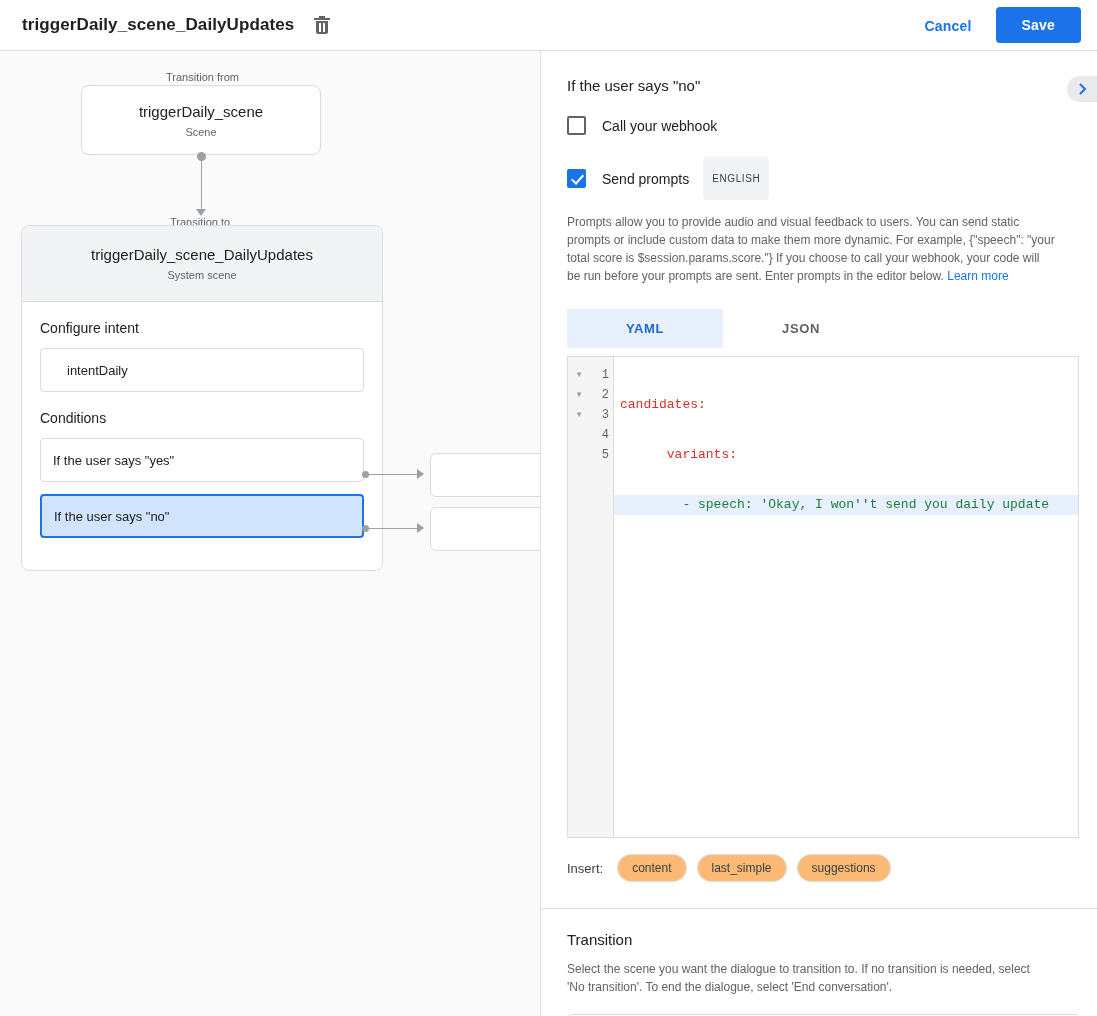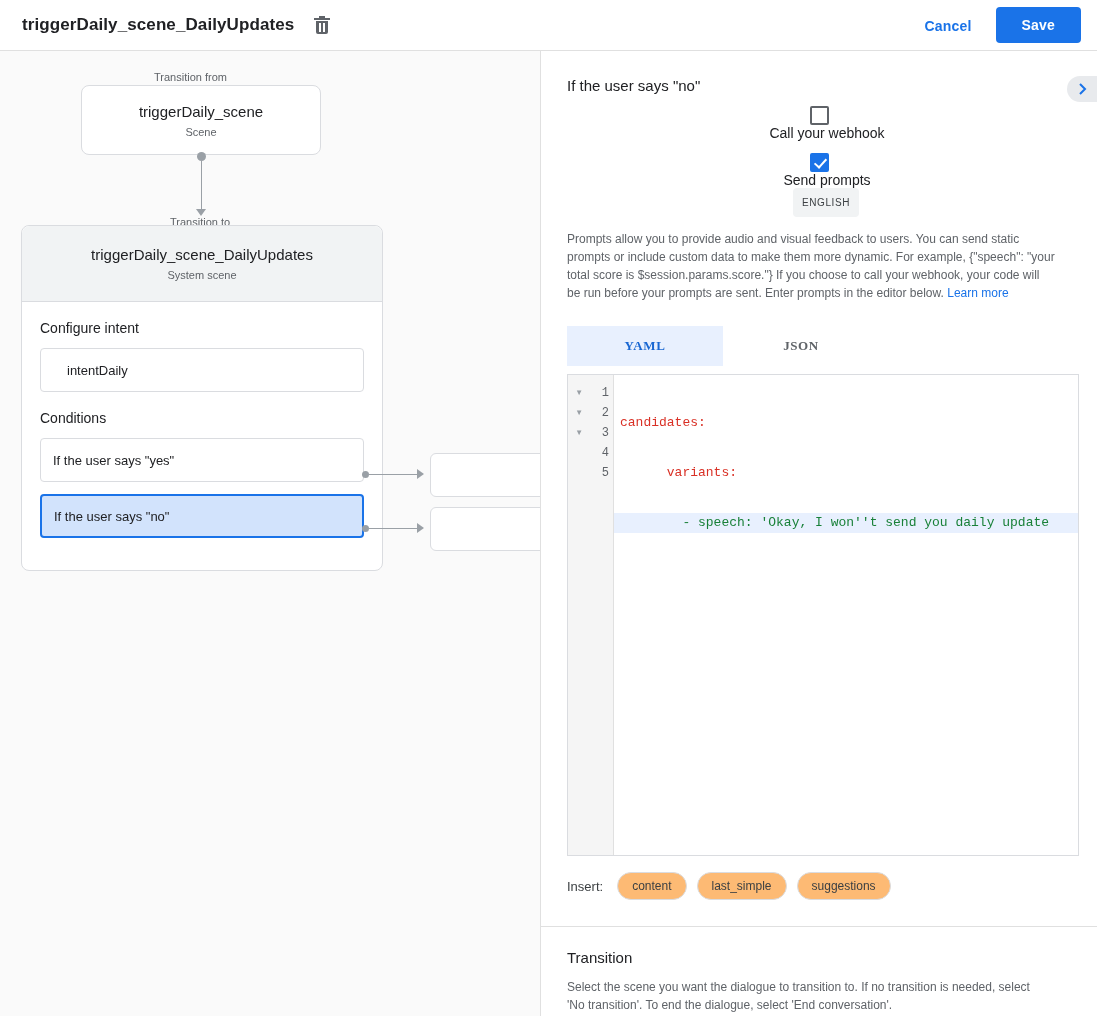--- a/index.html
+++ b/index.html
@@ -198,22 +198,21 @@
     width: 30px; height: 26px;
     background: #e8eaed;
     border-radius: 13px 0 0 13px;
     display: flex; align-items: center; justify-content: center;
     cursor: pointer;
   }
 
   .row-check {
     display: flex; align-items: center;
     padding: 0 26px;
-    margin-top: 12px;
-    flex-direction: column;
+    margin-top: 22px;
   }
   .cbox {
     width: 19px; height: 19px;
     border: 2px solid #5f6368;
     border-radius: 2px;
     background: #fff;
     cursor: pointer;
     flex: none;
   }
   .cbox.checked {
@@ -234,21 +233,21 @@
     margin-left: 16px;
     font-size: 14px;
     color: #202124;
   }
   .lang-chip {
     margin-left: 14px;
     background: #f1f3f4;
     color: #3c4043;
     font-size: 10px;
     letter-spacing: .6px;
-    padding: 9px 9px;
+    padding: 16px 9px;
     border-radius: 4px;
   }
 
   .desc {
     padding: 0 26px;
     margin-top: 13px;
     font-size: 12px;
     line-height: 1.5;
     color: #5f6368;
     width: 540px;
@@ -262,21 +261,20 @@
   }
   .tab {
     flex: 1;
     text-align: center;
     font-size: 13px;
     font-weight: bold;
     letter-spacing: .6px;
     padding: 12px 0;
     cursor: pointer;
     color: #5f6368;
-    font-family: Liberation Serif, serif;
   }
   .tab.active {
     background: #e8f0fe;
     color: #1967d2;
   }
 
   .editor {
     margin: 8px 26px 0 26px;
     width: 512px; height: 482px;
     border: 1px solid #dadce0;
@@ -384,21 +382,21 @@
     </svg>
   </div>
   <div class="topbar-right">
     <div class="cancel-btn">Cancel</div>
     <button class="save-btn">Save</button>
   </div>
 </div>
 
 <div class="graph-pane">
 
-  <div class="node-label" style="left:148px; top:20px;">Transition from</div>
+  <div class="node-label" style="left:160px; top:20px;">Transition from</div>
 
   <div class="card-from">
     <div class="t1">triggerDaily_scene</div>
     <div class="t2">Scene</div>
   </div>
 
   <div class="conn-dot" style="left:197px; top:101px;"></div>
   <div class="conn-line" style="left:201px; top:110px; width:1px; height:50px;"></div>
   <div class="arrow-down" style="left:196px; top:158px;"></div>
 

